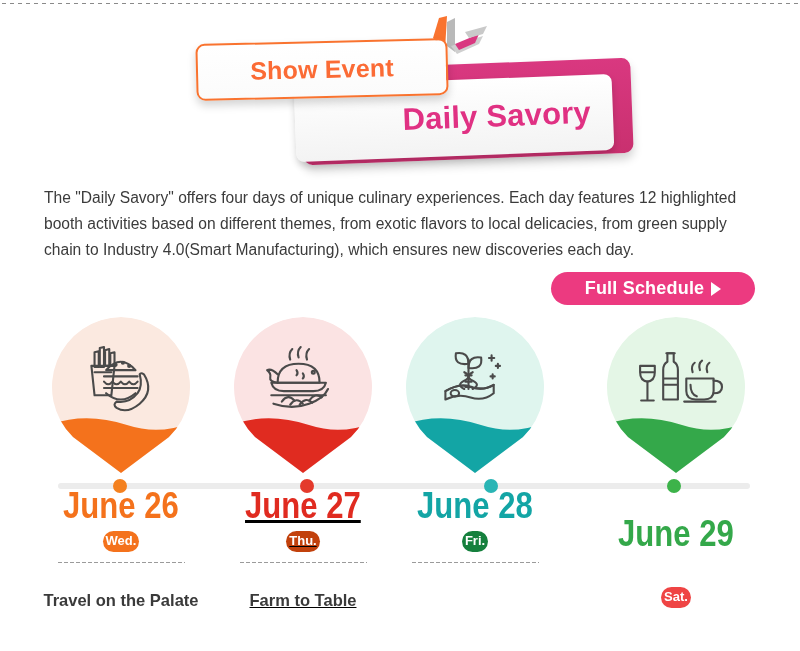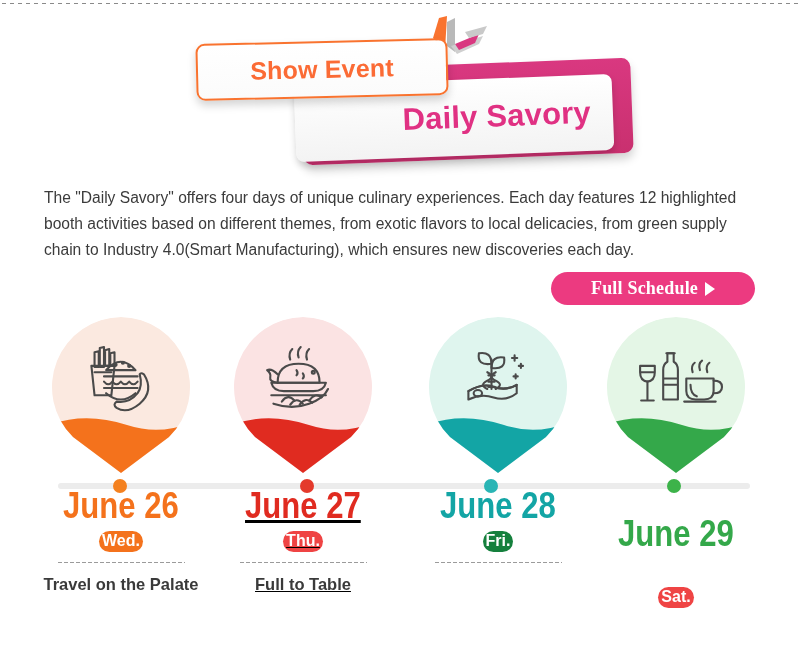--- a/index.html
+++ b/index.html
@@ -69,62 +69,62 @@
     text-align: justify;
   }
   .desc p { text-align: justify; }
   .desc p:last-child { text-align: left; }
 
   .btn-schedule {
     position: absolute; left: 551px; top: 272px;
     width: 204px; height: 33px; border: none;
     background: #ec3a80; border-radius: 17px;
     color: #ffffff; font-size: 18px; font-weight: bold;
-    font-family: Liberation Serif, serif;
+    font-family: Liberation Sans, sans-serif;
     cursor: pointer; letter-spacing: 0.2px;
     display: flex; align-items: center; justify-content: center; gap: 7px;
   }
   .btn-schedule .tri {
     display: inline-block; width: 0; height: 0;
     border-left: 10px solid #ffffff;
     border-top: 7px solid transparent;
     border-bottom: 7px solid transparent;
   }
 
   
   .days { position: absolute; left: 0; top: 313px; width: 800px; height: 330px; }
   .day {
     position: absolute; top: 0; width: 188px; height: 330px;
     display: flex; flex-direction: column; align-items: center;
   }
   .day:nth-child(1) { left: 27px; }
   .day:nth-child(2) { left: 209px; text-decoration: underline; }
-  .day:nth-child(3) { left: 404px; }
+  .day:nth-child(3) { left: 381px; }
   .day:nth-child(4) { left: 582px; gap: 28px; }
 
   .pin { position: relative; width: 148px; height: 162px; }
   .pin svg { display: block; width: 148px; height: 162px; }
 
   .date {
     font-size: 37px; font-weight: bold; line-height: 1;
     font-family: "Liberation Sans Narrow","Liberation Sans", sans-serif;
     transform: scaleX(0.84); transform-origin: center;
     white-space: nowrap; margin-top: 12px;
   }
   .wd {
     margin-top: 7px; padding: 1px 3px 3px; border-radius: 12px;
-    color: #ffffff; font-size: 16px; font-weight: bold; line-height: 17px;
+    color: #ffffff; font-size: 13px; font-weight: bold; line-height: 17px;
   }
   .sep {
     margin-top: 9px; width: 128px; height: 3px;
     background-image: radial-gradient(#9b9b9b 40%, transparent 44%);
     background-size: 6px 3px; background-repeat: repeat-x;
   }
   .theme {
-    margin-top: 11px; font-size: 16.5px; font-weight: bold; color: #3a3a3a;
+    margin-top: 27px; font-size: 16.5px; font-weight: bold; color: #3a3a3a;
     white-space: nowrap;
   }
 
   
   .timeline {
     position: absolute; left: 58px; top: 483px; width: 692px; height: 6px;
     background: #ececec; border-radius: 3px;
   }
   .tl-dot {
     position: absolute; top: -4px; width: 14px; height: 14px;
@@ -250,23 +250,23 @@
         <path d="M8 54 q18 6 34 0 q14 -5 18 -14"></path>
         <path d="M16 52 q6 -8 12 -1"></path>
         <path d="M24 55 q6 -8 12 -1"></path>
         <path d="M33 55 q6 -8 12 -2"></path>
         <path d="M42 51 q6 -8 12 -3"></path>
       </g>
             </g>
       </svg>
     </div>
     <div class="date" style="color:#e02b20">June 27</div>
-    <div class="wd" style="background:#ef4444">Thu.</div>
+    <div class="wd" style="background:#c2410c">Thu.</div>
     <div class="sep"></div>
-    <div class="theme">Full to Table</div>
+    <div class="theme">Farm to Table</div>
   </div>
       <div class="day">
     <div class="pin">
       <svg viewBox="0 0 148 162">
         <defs>
           <clipPath id="clip2">
                 <path d="M74 2 A70 70 0 1 1 73.9 2 Z M74 2 A70 70 0 0 0 74 142 A70 70 0 0 0 74 2 Z"></path>
               </clipPath>
           <clipPath id="pinclip2">
             <path d="M74 4 a70 70 0 0 1 48 120 l-48 36 l-48 -36 A70 70 0 0 1 74 4 z"></path>

